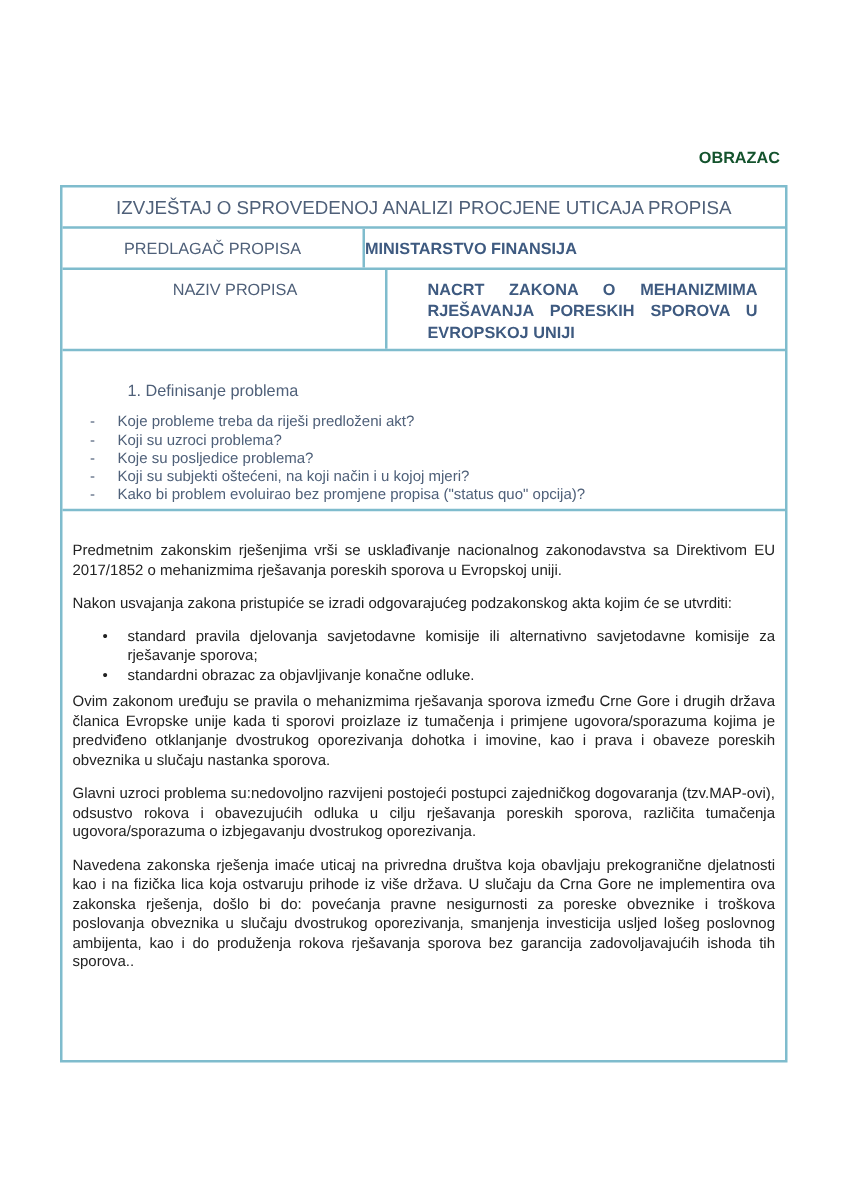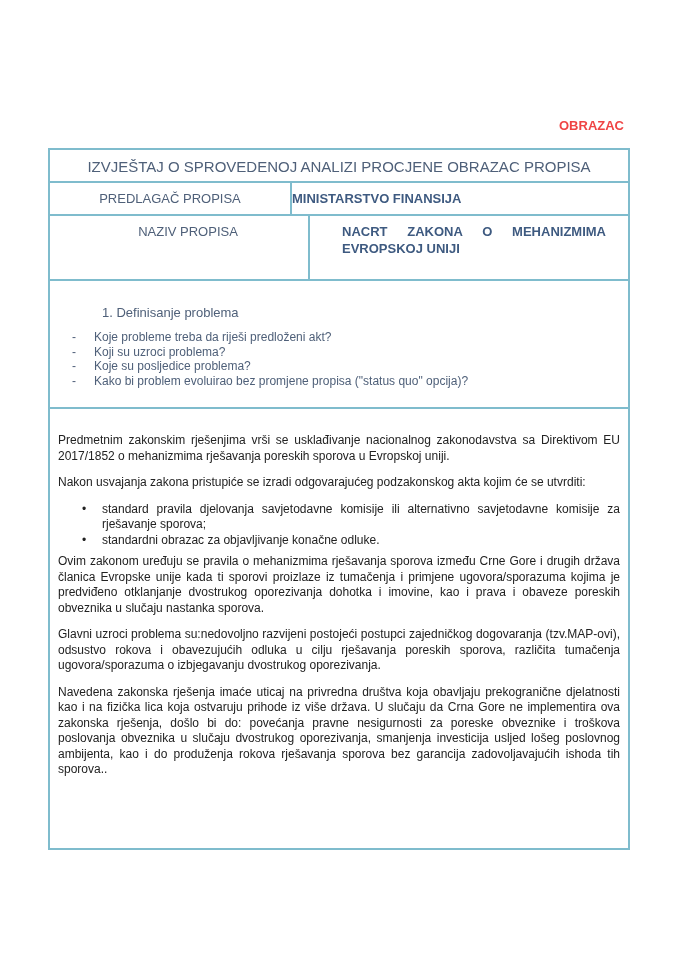--- a/index.html
+++ b/index.html
@@ -13,21 +13,21 @@
       position: relative;
       overflow: hidden;
       font-family: "Liberation Sans", sans-serif;
     }
     .page-label {
       position: absolute;
       right: 55px;
       top: 118px;
       font-size: 13px;
       font-weight: bold;
-      color: #ef4444;
+      color: #14532d;
     }
     .form-box {
       position: absolute;
       left: 48px;
       top: 148px;
       width: 578px;
       height: 698px;
       border: 2px solid #7fbccd;
       box-sizing: content-box;
     }
@@ -143,41 +143,43 @@
       top: 0;
     }
   </style>
 </head>
 <body>
 
 <div class="page-label">OBRAZAC</div>
 
 <div class="form-box">
 
-  <div class="row row-title">IZVJEŠTAJ O SPROVEDENOJ ANALIZI PROCJENE OBRAZAC PROPISA</div>
+  <div class="row row-title">IZVJEŠTAJ O SPROVEDENOJ ANALIZI PROCJENE UTICAJA PROPISA</div>
 
   <div class="row row-predlagac">
     <div class="cell-left">PREDLAGAČ PROPISA</div>
     <div class="cell-right">MINISTARSTVO FINANSIJA</div>
   </div>
 
   <div class="row row-naziv">
     <div class="cell-left">NAZIV PROPISA</div>
     <div class="cell-right">
       <span class="naziv-line">NACRT ZAKONA O MEHANIZMIMA</span>
+      <span class="naziv-line">RJEŠAVANJA PORESKIH SPOROVA U</span>
       <span class="naziv-line last">EVROPSKOJ UNIJI</span>
     </div>
   </div>
 
   <div class="row row-problem">
     <div class="problem-heading">1. Definisanje problema</div>
     <ul class="question-list">
       <li>Koje probleme  treba da riješi predloženi akt?</li>
       <li>Koji su uzroci problema?</li>
       <li>Koje su posljedice problema?</li>
+      <li>Koji su subjekti oštećeni, na koji način i u kojoj mjeri?</li>
       <li>Kako bi problem evoluirao bez promjene propisa ("status quo" opcija)?</li>
     </ul>
   </div>
 
   <div class="row row-body">
     <div class="body-text">
       <p>Predmetnim zakonskim rješenjima vrši se usklađivanje nacionalnog zakonodavstva sa Direktivom EU 2017/1852 o mehanizmima rješavanja poreskih sporova u Evropskoj uniji.</p>
       <p>Nakon usvajanja zakona pristupiće se izradi odgovarajućeg podzakonskog akta kojim će se utvrditi:</p>
       <ul>
         <li>standard pravila djelovanja savjetodavne komisije ili alternativno savjetodavne komisije za rješavanje sporova;</li>

